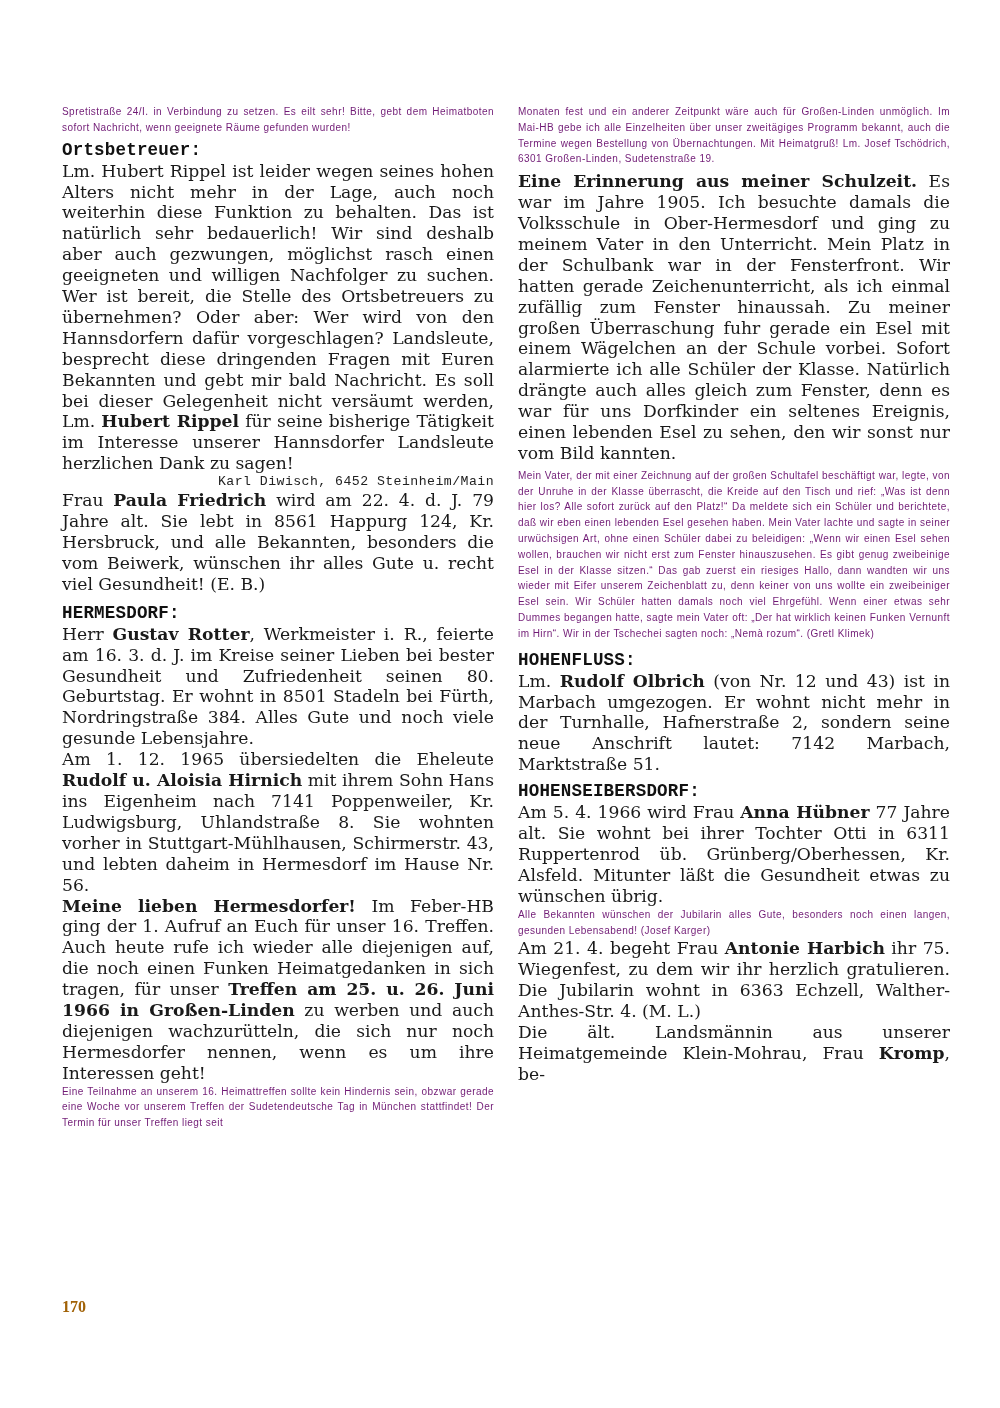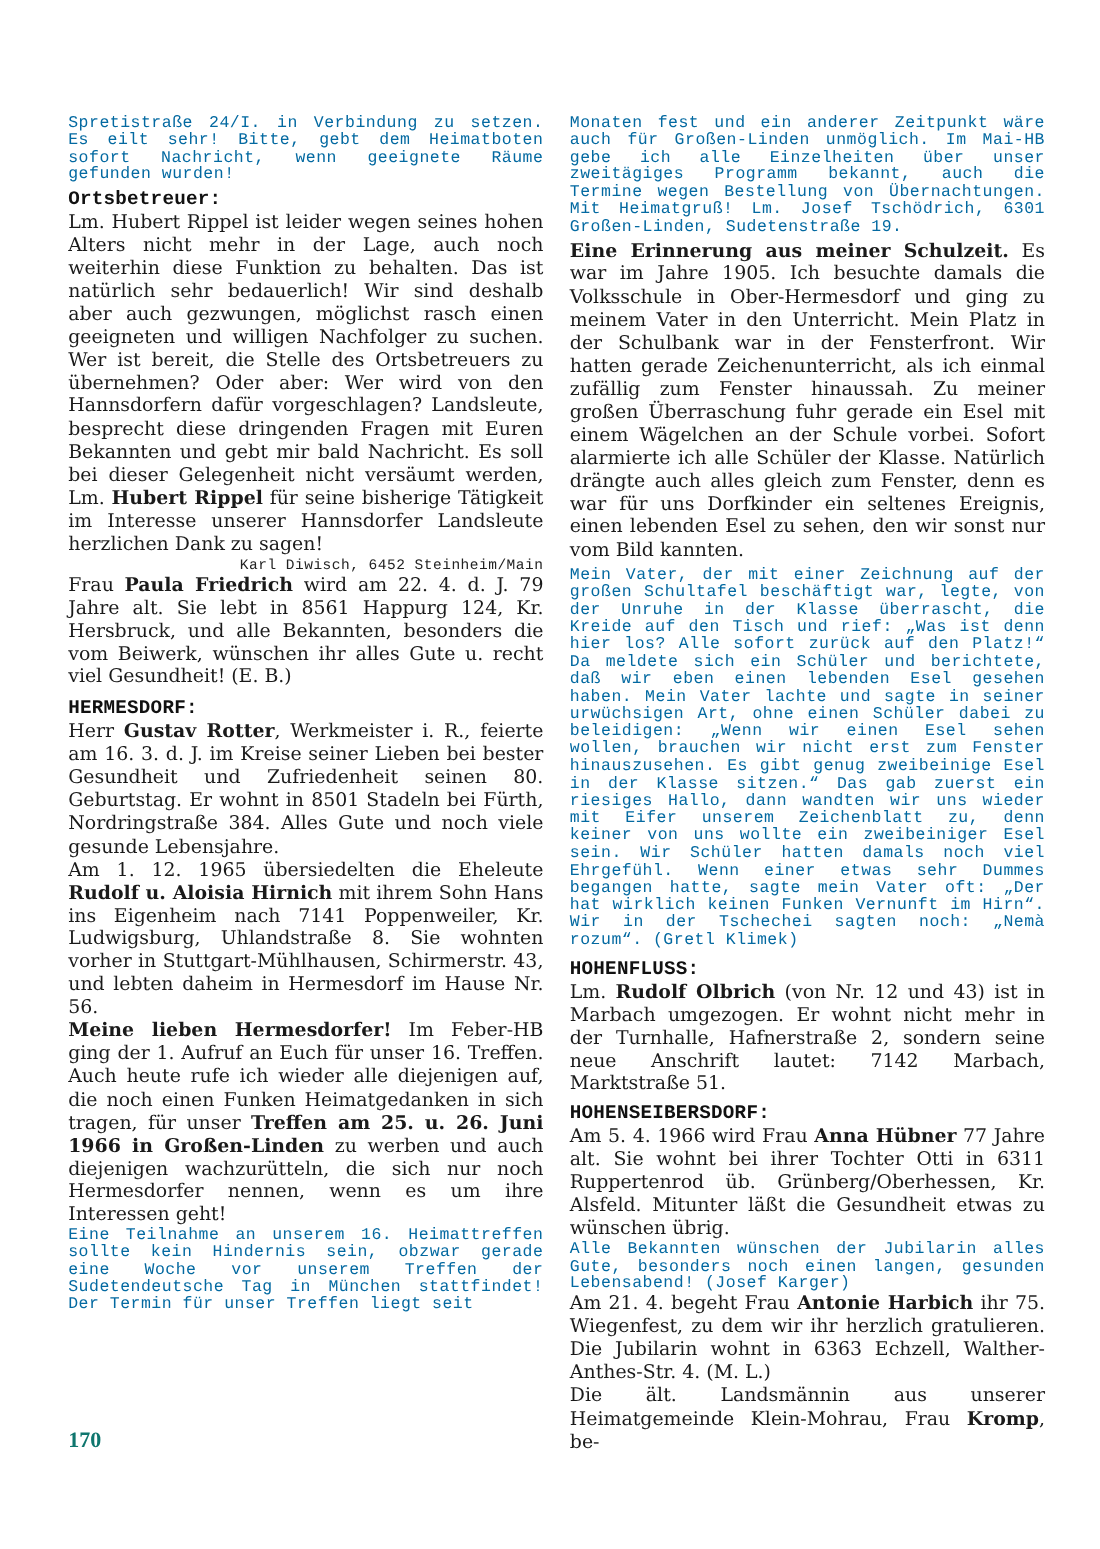--- a/index.html
+++ b/index.html
@@ -1,29 +1,29 @@
 <!DOCTYPE html>
 <html><head>
 <meta charset="utf-8">
 <style>
   html, body { margin: 0; padding: 0; background: #ffffff; }
   body { width: 1000px; height: 1408px; position: relative; overflow: hidden; color: #1a1a1a; }
   .page { position: absolute; left: 0; top: 0; width: 1000px; height: 1408px; }
   .col { position: absolute; top: 104px; width: 432px; }
   .col.left { left: 62px; }
   .col.right { left: 518px; }
-  .small { font-family: Liberation Mono, monospace; font-size: 15px; line-height: 15.8px; text-align: justify; letter-spacing: 0.45px; margin: 0; color: #0369a1; }
+  .small { font-family: Liberation Sans, sans-serif; font-size: 10px; line-height: 15.8px; text-align: justify; letter-spacing: 0.45px; margin: 0; color: #701a75; }
   .big { font-family: "DejaVu Serif", "Liberation Serif", serif; font-size: 17.2px; line-height: 20.9px; text-align: justify; margin: 0; color: #1a1a1a; }
   .big b { font-weight: bold; }
   .head { font-family: Liberation Mono, monospace; font-weight: bold; font-size: 17.5px; line-height: 21px; margin: 0; letter-spacing: 0.2px; color: #111; }
   .sig { font-family: Liberation Mono, monospace; font-size: 13.2px; line-height: 16px; text-align: right; margin: 0; letter-spacing: 0.45px; color:#222; }
   .gap4 { margin-top: 4px; }
   .gap6 { margin-top: 6px; }
   .gap8 { margin-top: 8px; }
-  .pagenum { position: absolute; left: 62px; top: 1298px; font-family: "Liberation Serif", "DejaVu Serif", serif; font-weight: bold; font-size: 20px; color: #0f766e; }
+  .pagenum { position: absolute; left: 62px; top: 1298px; font-family: "Liberation Serif", "DejaVu Serif", serif; font-weight: bold; font-size: 16px; color: #a16207; }
 </style>
 </head>
 <body>
 
 <div class="page">
 
   <div class="col left">
     <p class="small">Spretistraße 24/I. in Verbindung zu setzen. Es eilt sehr! Bitte, gebt dem Heimatboten sofort Nachricht, wenn geeignete Räume gefunden wurden!</p>
 
     <h3 class="head gap4">Ortsbetreuer:</h3>

